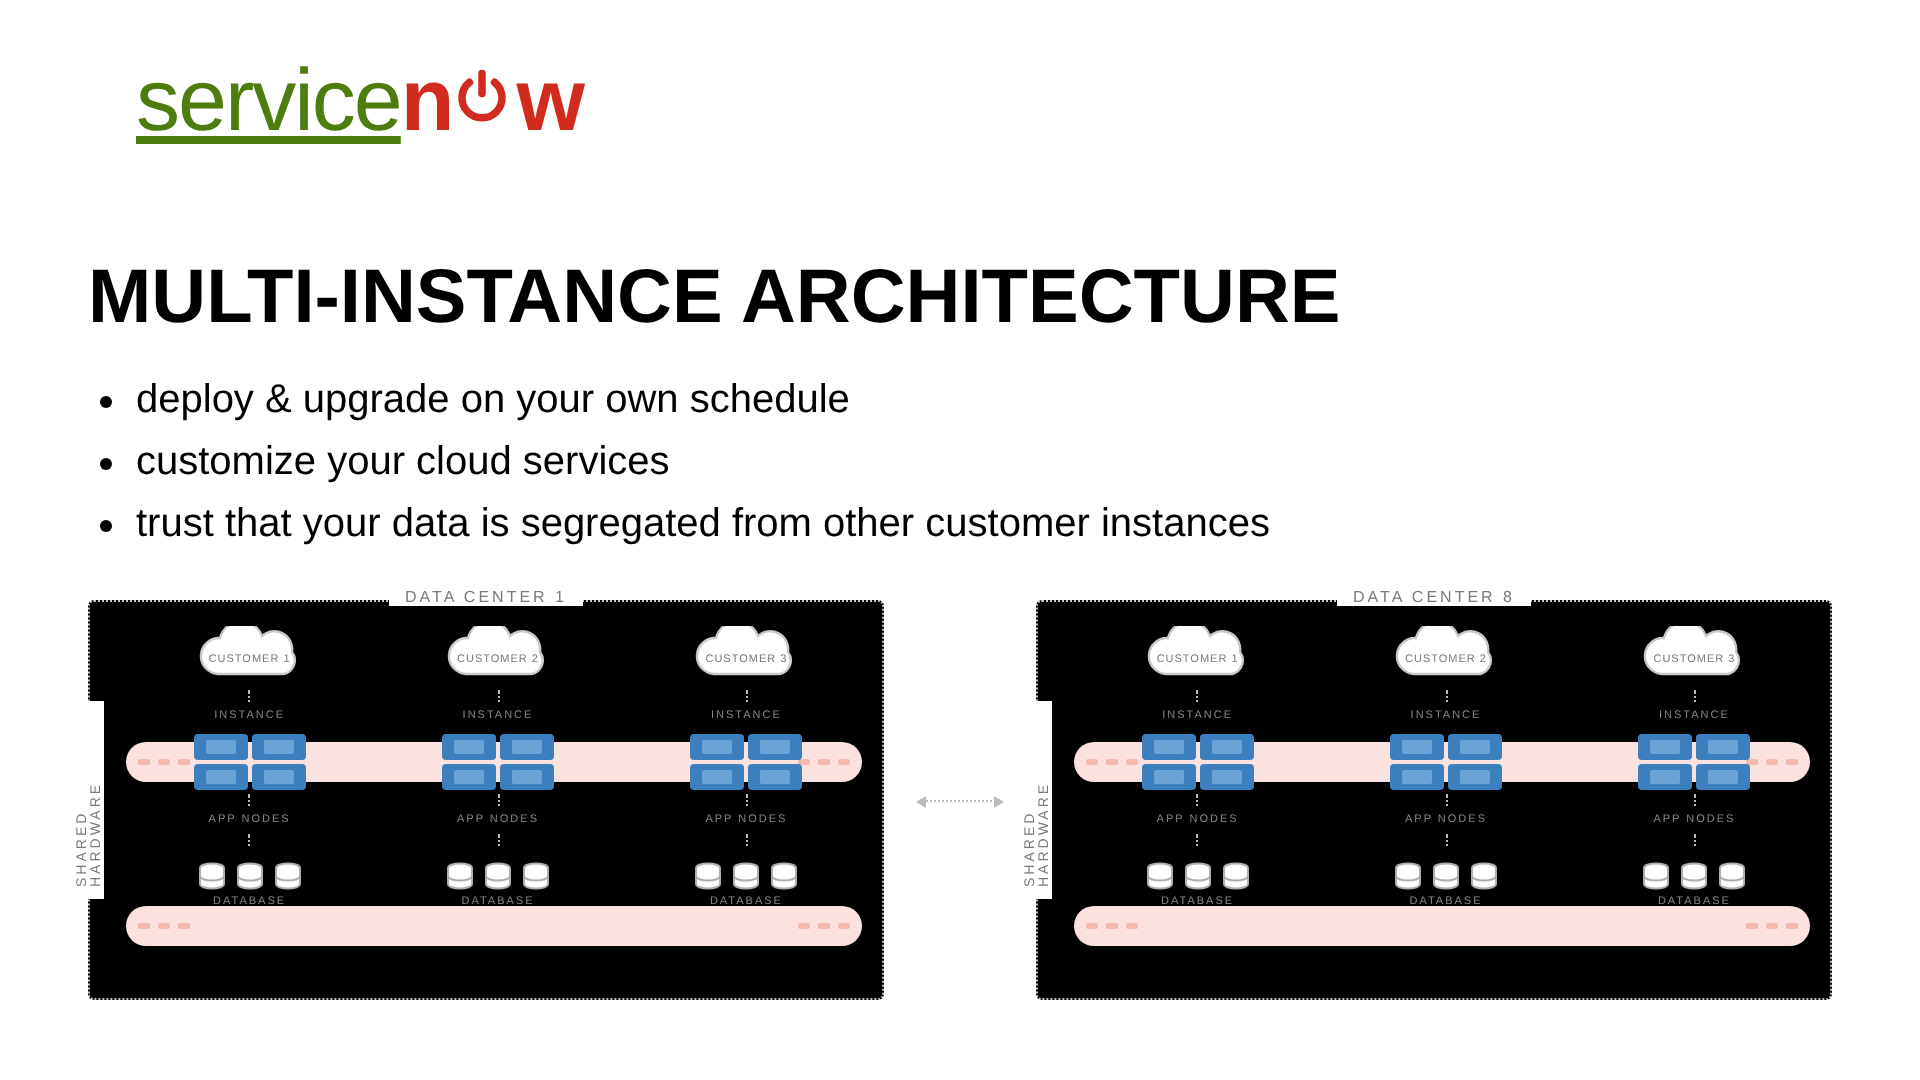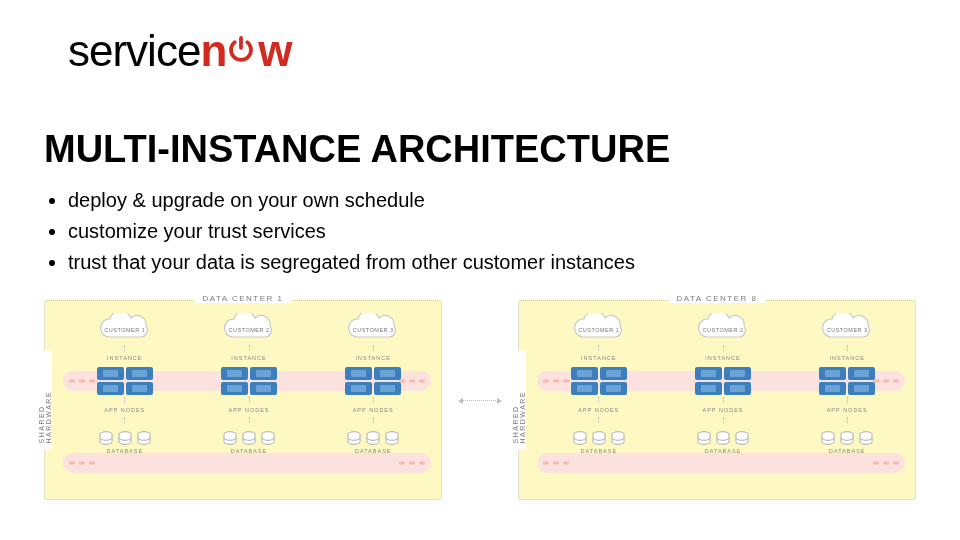--- a/index.html
+++ b/index.html
@@ -13,21 +13,21 @@
     position: relative;
   }
   .logo {
     position: absolute;
     top: 26px;
     left: 68px;
     font-size: 44px;
     font-weight: 400;
     letter-spacing: -1px;
   }
-  .logo .word1 { color: #000000; font-weight: 400; }
+  .logo .word1 { color: #4d7c0f; font-weight: 400; text-decoration: underline; }
   .logo .word2 { color: #d12b1f; font-weight: 600; }
   .logo .power-wrap {
     display: inline-block;
     position: relative;
     width: 32px;
     vertical-align: baseline;
   }
   .logo .power-icon {
     position: absolute;
     left: 0;
@@ -61,21 +61,21 @@
     display: flex;
     justify-content: space-between;
     align-items: center;
   }
   .dc-box {
     width: 398px;
     height: 200px;
     border: 1px dotted #c6c6c6;
     border-radius: 3px;
     position: relative;
-    background: #fef9c3;
+    background: #000000;
   }
   .dc-title {
     position: absolute;
     top: -7px;
     left: 50%;
     transform: translateX(-50%);
     background: #fff;
     padding: 0 8px;
     font-size: 8px;
     letter-spacing: 1.5px;
@@ -224,21 +224,21 @@
   <span class="word1">service</span><span class="word2">n</span><span class="power-wrap"><svg class="power-icon" viewBox="0 0 24 24">
         <path d="M12 3 v8" stroke="#d12b1f" stroke-width="3" stroke-linecap="round" fill="none"></path>
         <path d="M7 6.5 a8 8 0 1 0 10 0" stroke="#d12b1f" stroke-width="3" stroke-linecap="round" fill="none"></path>
       </svg></span><span class="word2">w</span>
 </div>
 
 <h1 class="title">MULTI-INSTANCE ARCHITECTURE</h1>
 
 <ul class="bullets">
   <li>deploy &amp; upgrade on your own schedule</li>
-  <li>customize your trust services</li>
+  <li>customize your cloud services</li>
   <li>trust that your data is segregated from other customer instances</li>
 </ul>
 
 <div class="diagrams">
 
   <div class="dc-box">
     <div class="dc-title">DATA CENTER 1</div>
     <div class="shared-hw">SHARED HARDWARE</div>
     <div class="band b1"></div>
     <div class="band b2"></div>

